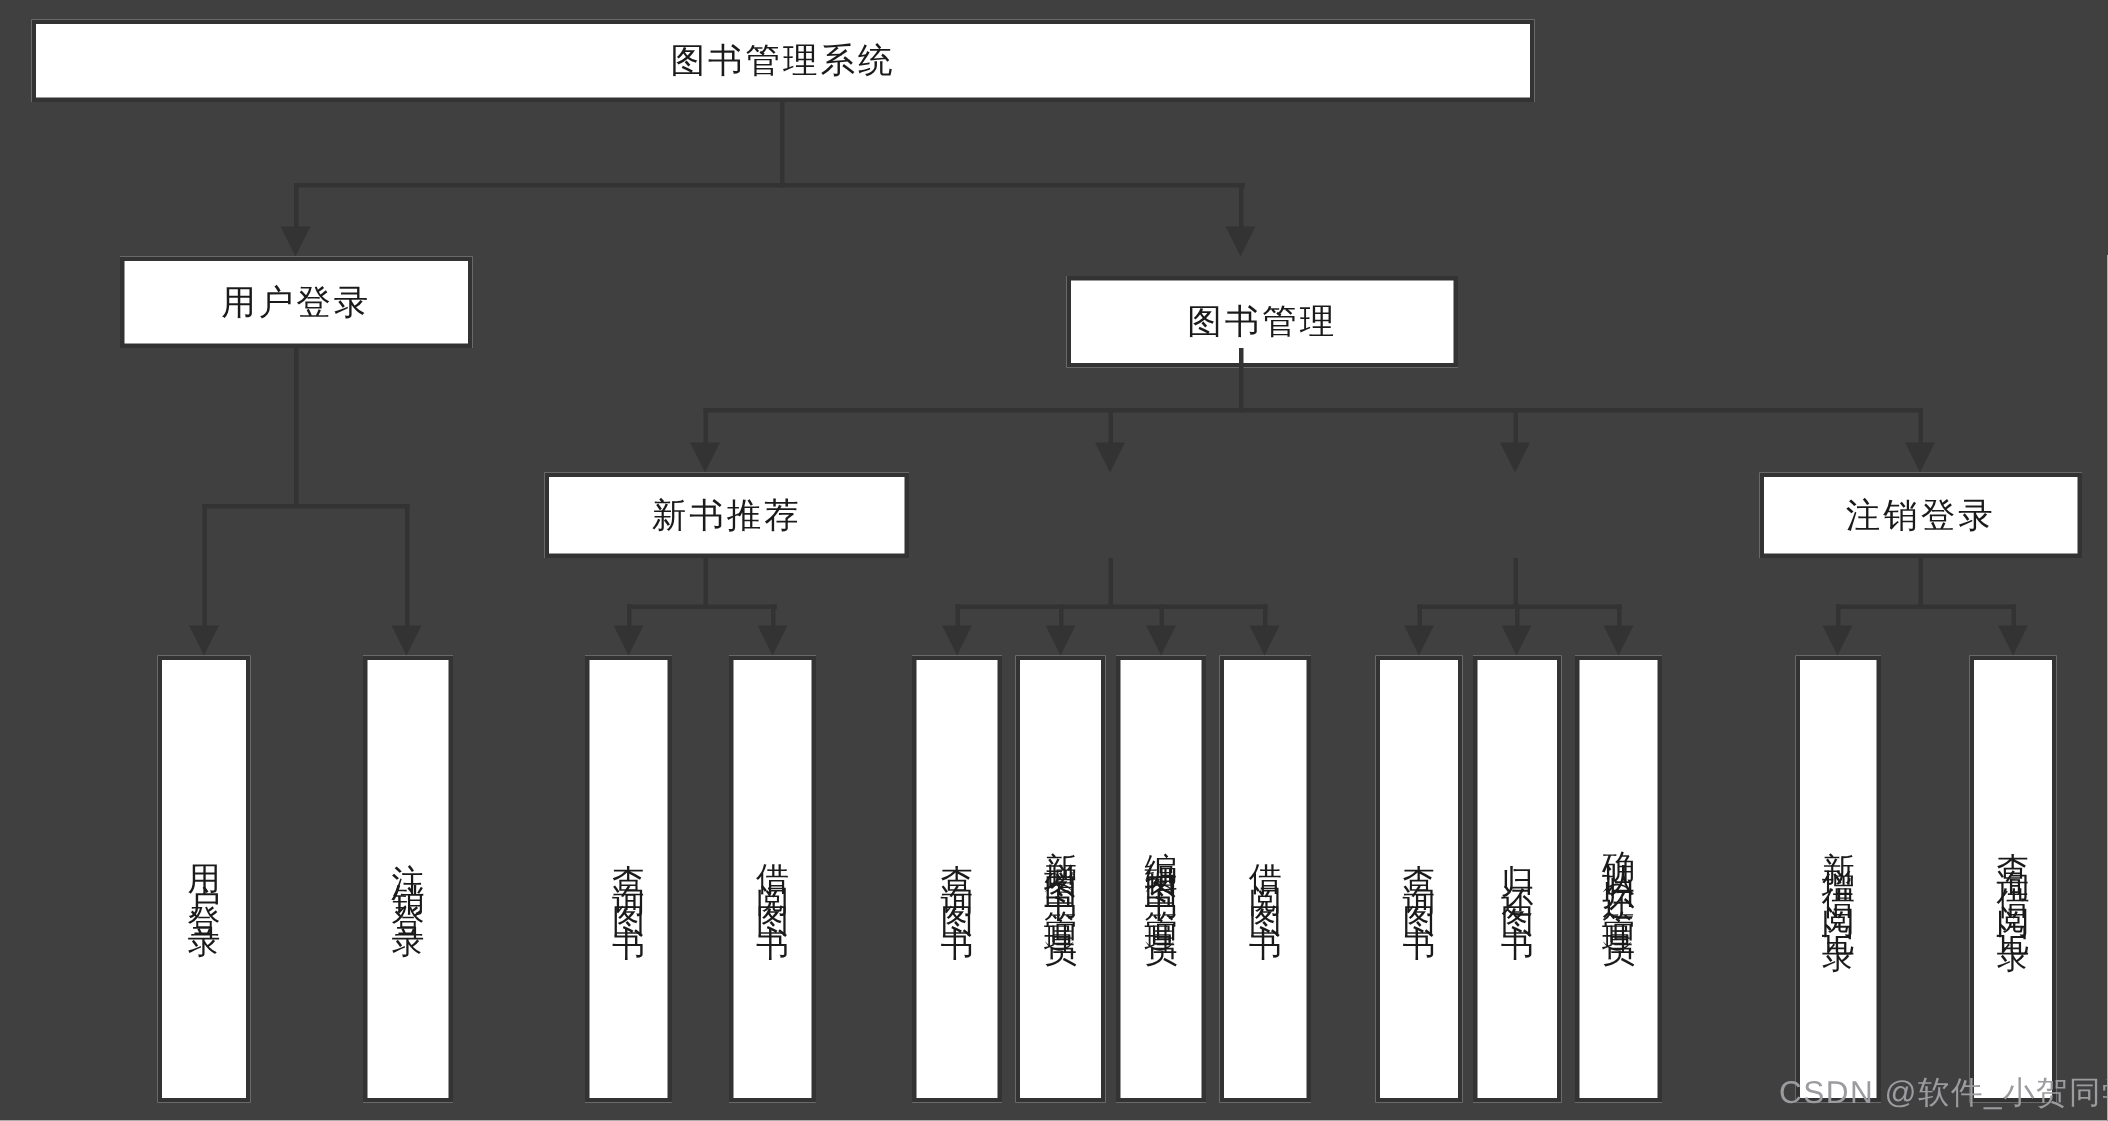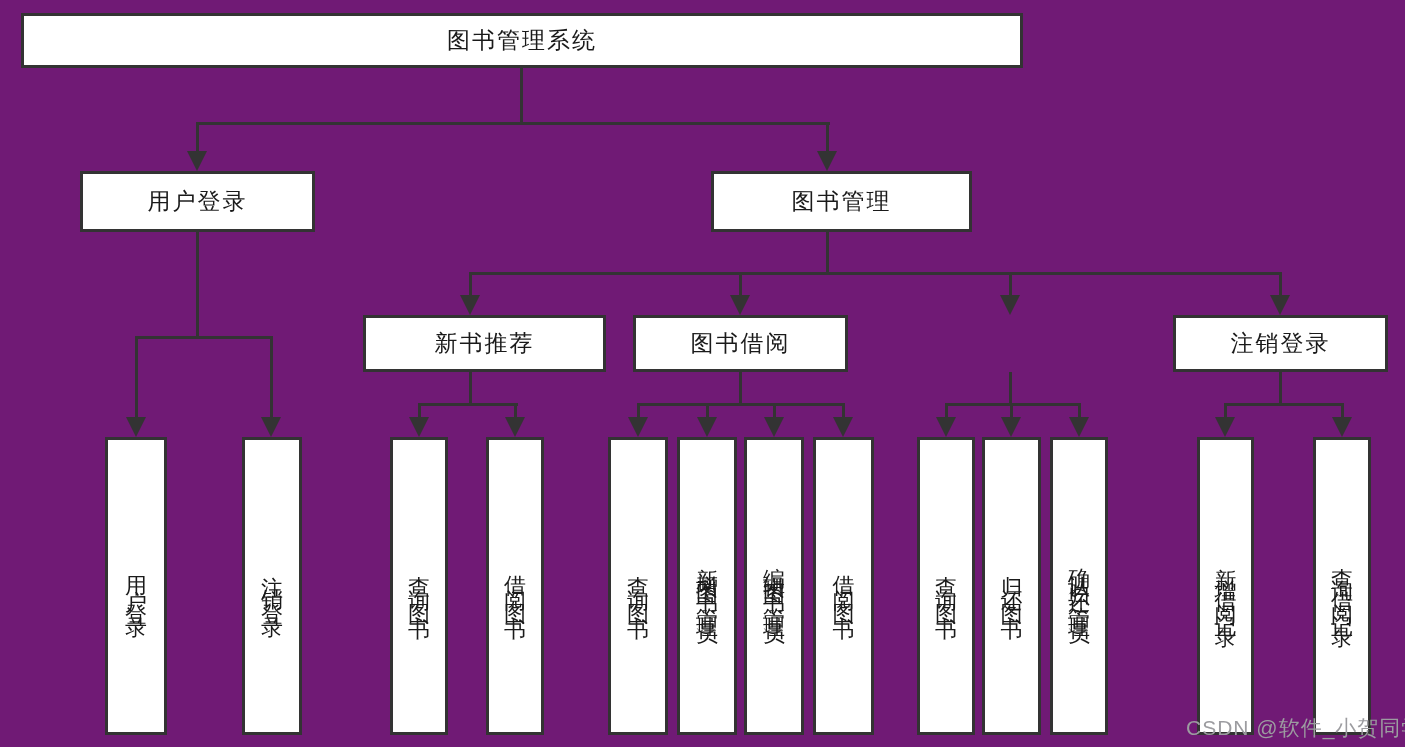--- a/index.html
+++ b/index.html
@@ -1,19 +1,19 @@
 <!DOCTYPE html>
 <html><head>
 <meta charset="utf-8">
 <style>
   html,body{margin:0;padding:0;background:#ffffff;}
   .canvas{
     position:relative;
     width:1405px;height:747px;
-    background:#701a75;
+    background:#404040;
     font-family:"Liberation Sans","DejaVu Sans",sans-serif;
     overflow:hidden;
   }
   .node{
     position:absolute;
     box-sizing:border-box;
     background:#ffffff;
     border:3px solid #333333;
     display:flex;
     align-items:center;
@@ -55,29 +55,26 @@
 
 <div class="canvas">
 
   <div class="node hbox" style="left:21px;top:13px;width:1002px;height:55px">
     <span>图书管理系统</span>
   </div>
 
   <div class="node hbox" style="left:80px;top:171px;width:235px;height:61px">
     <span>用户登录</span>
   </div>
-  <div class="node hbox" style="left:711px;top:171px;width:261px;height:61px">
+  <div class="node hbox" style="left:711px;top:184px;width:261px;height:61px">
     <span>图书管理</span>
   </div>
 
   <div class="node hbox" style="left:363px;top:315px;width:243px;height:57px">
     <span>新书推荐</span>
-  </div>
-  <div class="node hbox" style="left:633px;top:315px;width:215px;height:57px">
-    <span>图书借阅</span>
   </div>
   <div class="node hbox" style="left:1173px;top:315px;width:215px;height:57px">
     <span>注销登录</span>
   </div>
 
   <div class="node vbox s14" style="left:105px;top:437px;width:62px;height:298px">
     <span>用户登录</span>
   </div>
   <div class="node vbox s14" style="left:242px;top:437px;width:60px;height:298px">
     <span>注销登录</span>

